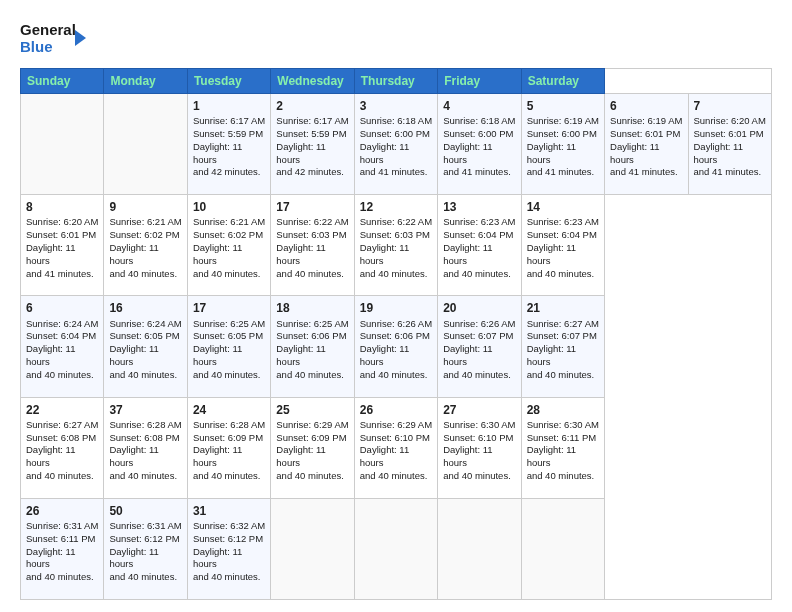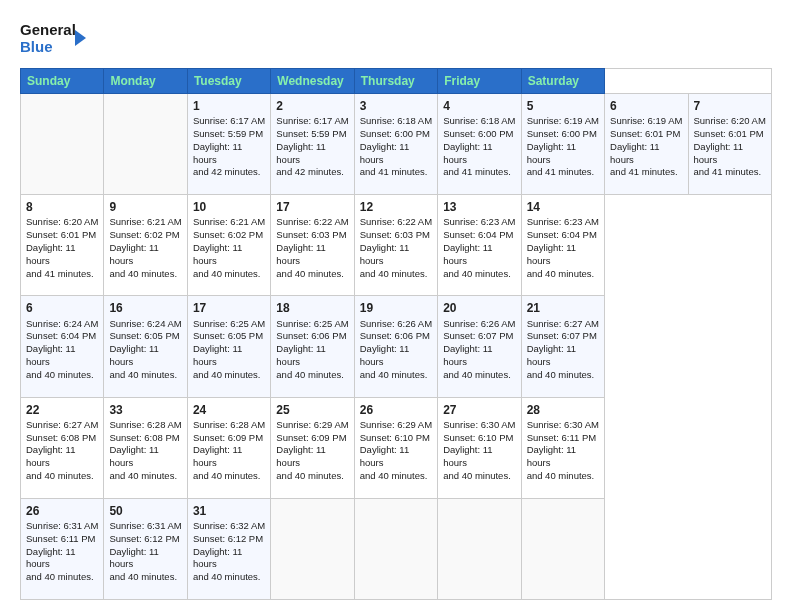--- a/index.html
+++ b/index.html
@@ -138,21 +138,21 @@
           <td><span class="day-num">6</span><span>Sunrise: 6:24 AM</span><br><span>Sunset: 6:04 PM</span><br><span>Daylight: 11 hours</span><br><span>and 40 minutes.</span></td>
           <td><span class="day-num">16</span><span>Sunrise: 6:24 AM</span><br><span>Sunset: 6:05 PM</span><br><span>Daylight: 11 hours</span><br><span>and 40 minutes.</span></td>
           <td><span class="day-num">17</span><span>Sunrise: 6:25 AM</span><br><span>Sunset: 6:05 PM</span><br><span>Daylight: 11 hours</span><br><span>and 40 minutes.</span></td>
           <td><span class="day-num">18</span><span>Sunrise: 6:25 AM</span><br><span>Sunset: 6:06 PM</span><br><span>Daylight: 11 hours</span><br><span>and 40 minutes.</span></td>
           <td><span class="day-num">19</span><span>Sunrise: 6:26 AM</span><br><span>Sunset: 6:06 PM</span><br><span>Daylight: 11 hours</span><br><span>and 40 minutes.</span></td>
           <td><span class="day-num">20</span><span>Sunrise: 6:26 AM</span><br><span>Sunset: 6:07 PM</span><br><span>Daylight: 11 hours</span><br><span>and 40 minutes.</span></td>
           <td><span class="day-num">21</span><span>Sunrise: 6:27 AM</span><br><span>Sunset: 6:07 PM</span><br><span>Daylight: 11 hours</span><br><span>and 40 minutes.</span></td>
         </tr>
         <tr>
           <td><span class="day-num">22</span><span>Sunrise: 6:27 AM</span><br><span>Sunset: 6:08 PM</span><br><span>Daylight: 11 hours</span><br><span>and 40 minutes.</span></td>
-          <td><span class="day-num">33</span><span>Sunrise: 6:28 AM</span><br><span>Sunset: 6:08 PM</span><br><span>Daylight: 11 hours</span><br><span>and 40 minutes.</span></td>
+          <td><span class="day-num">37</span><span>Sunrise: 6:28 AM</span><br><span>Sunset: 6:08 PM</span><br><span>Daylight: 11 hours</span><br><span>and 40 minutes.</span></td>
           <td><span class="day-num">24</span><span>Sunrise: 6:28 AM</span><br><span>Sunset: 6:09 PM</span><br><span>Daylight: 11 hours</span><br><span>and 40 minutes.</span></td>
           <td><span class="day-num">25</span><span>Sunrise: 6:29 AM</span><br><span>Sunset: 6:09 PM</span><br><span>Daylight: 11 hours</span><br><span>and 40 minutes.</span></td>
           <td><span class="day-num">26</span><span>Sunrise: 6:29 AM</span><br><span>Sunset: 6:10 PM</span><br><span>Daylight: 11 hours</span><br><span>and 40 minutes.</span></td>
           <td><span class="day-num">27</span><span>Sunrise: 6:30 AM</span><br><span>Sunset: 6:10 PM</span><br><span>Daylight: 11 hours</span><br><span>and 40 minutes.</span></td>
           <td><span class="day-num">28</span><span>Sunrise: 6:30 AM</span><br><span>Sunset: 6:11 PM</span><br><span>Daylight: 11 hours</span><br><span>and 40 minutes.</span></td>
         </tr>
         <tr>
           <td><span class="day-num">26</span><span>Sunrise: 6:31 AM</span><br><span>Sunset: 6:11 PM</span><br><span>Daylight: 11 hours</span><br><span>and 40 minutes.</span></td>
           <td><span class="day-num">50</span><span>Sunrise: 6:31 AM</span><br><span>Sunset: 6:12 PM</span><br><span>Daylight: 11 hours</span><br><span>and 40 minutes.</span></td>
           <td><span class="day-num">31</span><span>Sunrise: 6:32 AM</span><br><span>Sunset: 6:12 PM</span><br><span>Daylight: 11 hours</span><br><span>and 40 minutes.</span></td>

